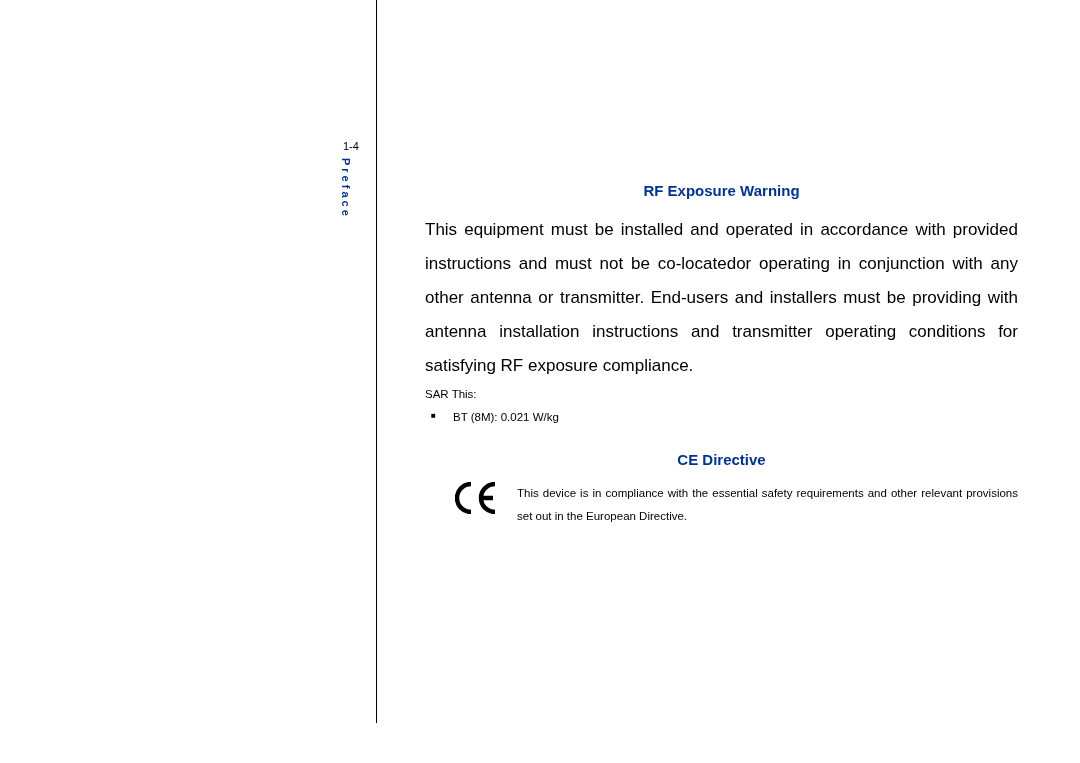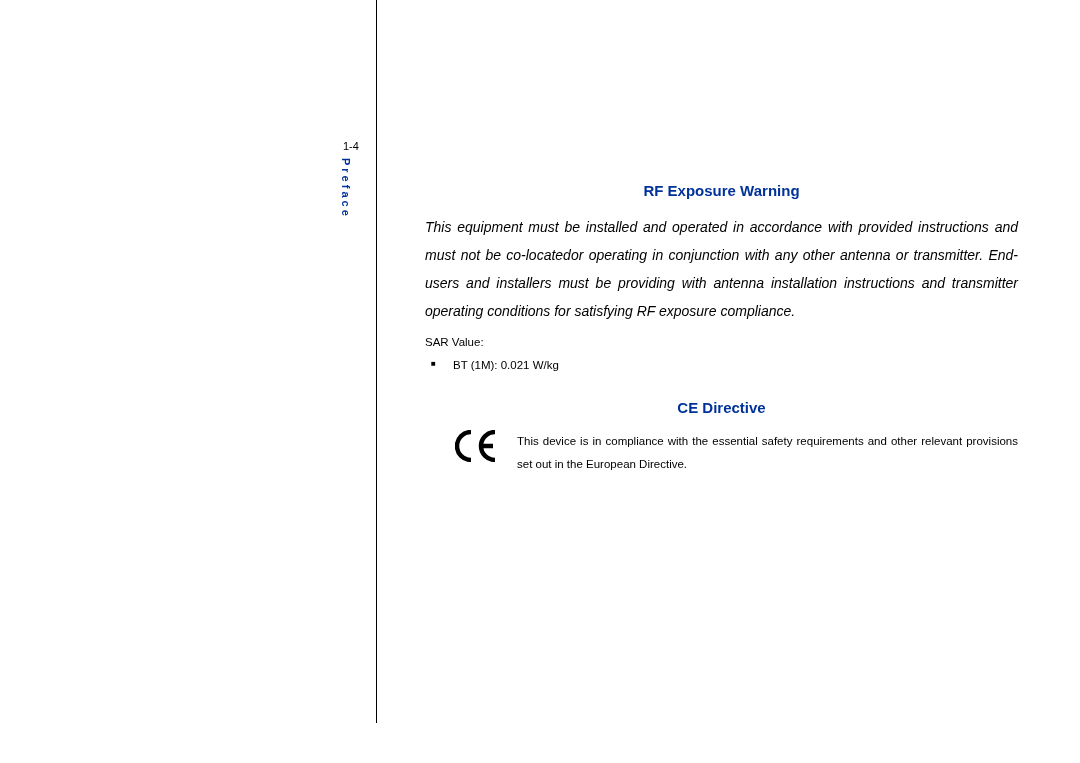--- a/index.html
+++ b/index.html
@@ -60,26 +60,24 @@
     }
     .h2 {
       font-size: 15px;
       font-weight: bold;
       color: #003399;
       margin-bottom: 14px;
       margin-top: 22px;
       text-align: center;
     }
     .body-text {
-      font-size: 14px;
+      font-size: 17px;
       color: #000;
       line-height: 2.0;
       text-align: justify;
-      margin-bottom: 6px;
-      font-style: italic;
     }
     .sar-label {
       font-size: 11.5px;
       color: #000;
       line-height: 2.0;
     }
     .bullet-list {
       list-style: none;
       padding: 0;
     }
@@ -119,23 +117,23 @@
 
 <div class="page">
   <div class="vertical-rule"></div>
   <div class="page-number">1-4</div>
   <div class="sidebar-label">Preface</div>
 
   <div class="content">
 
     <h2 class="h2">RF Exposure Warning</h2>
     <p class="body-text">This equipment must be installed and operated in accordance with provided instructions and must not be co-locatedor operating in conjunction with any other antenna or transmitter. End-users and installers must be providing with antenna installation instructions and transmitter operating conditions for satisfying RF exposure compliance.</p>
-    <div class="sar-label">SAR Value:</div>
+    <div class="sar-label">SAR This:</div>
     <ul class="bullet-list">
-      <li>BT (1M): 0.021 W/kg</li>
+      <li>BT (8M): 0.021 W/kg</li>
     </ul>
 
     <h2 class="h2">CE Directive</h2>
     <div class="ce-section">
       <div class="ce-mark">
         <svg width="44" height="32" viewBox="0 0 44 32">
           <path d="M 16 2 A 14 14 0 0 0 16 30" stroke="#000" stroke-width="4.5" fill="none"></path>
           <path d="M 40 2 A 14 14 0 0 0 40 30" stroke="#000" stroke-width="4.5" fill="none"></path>
           <line x1="28" y1="16" x2="38" y2="16" stroke="#000" stroke-width="4.5"></line>
         </svg>

